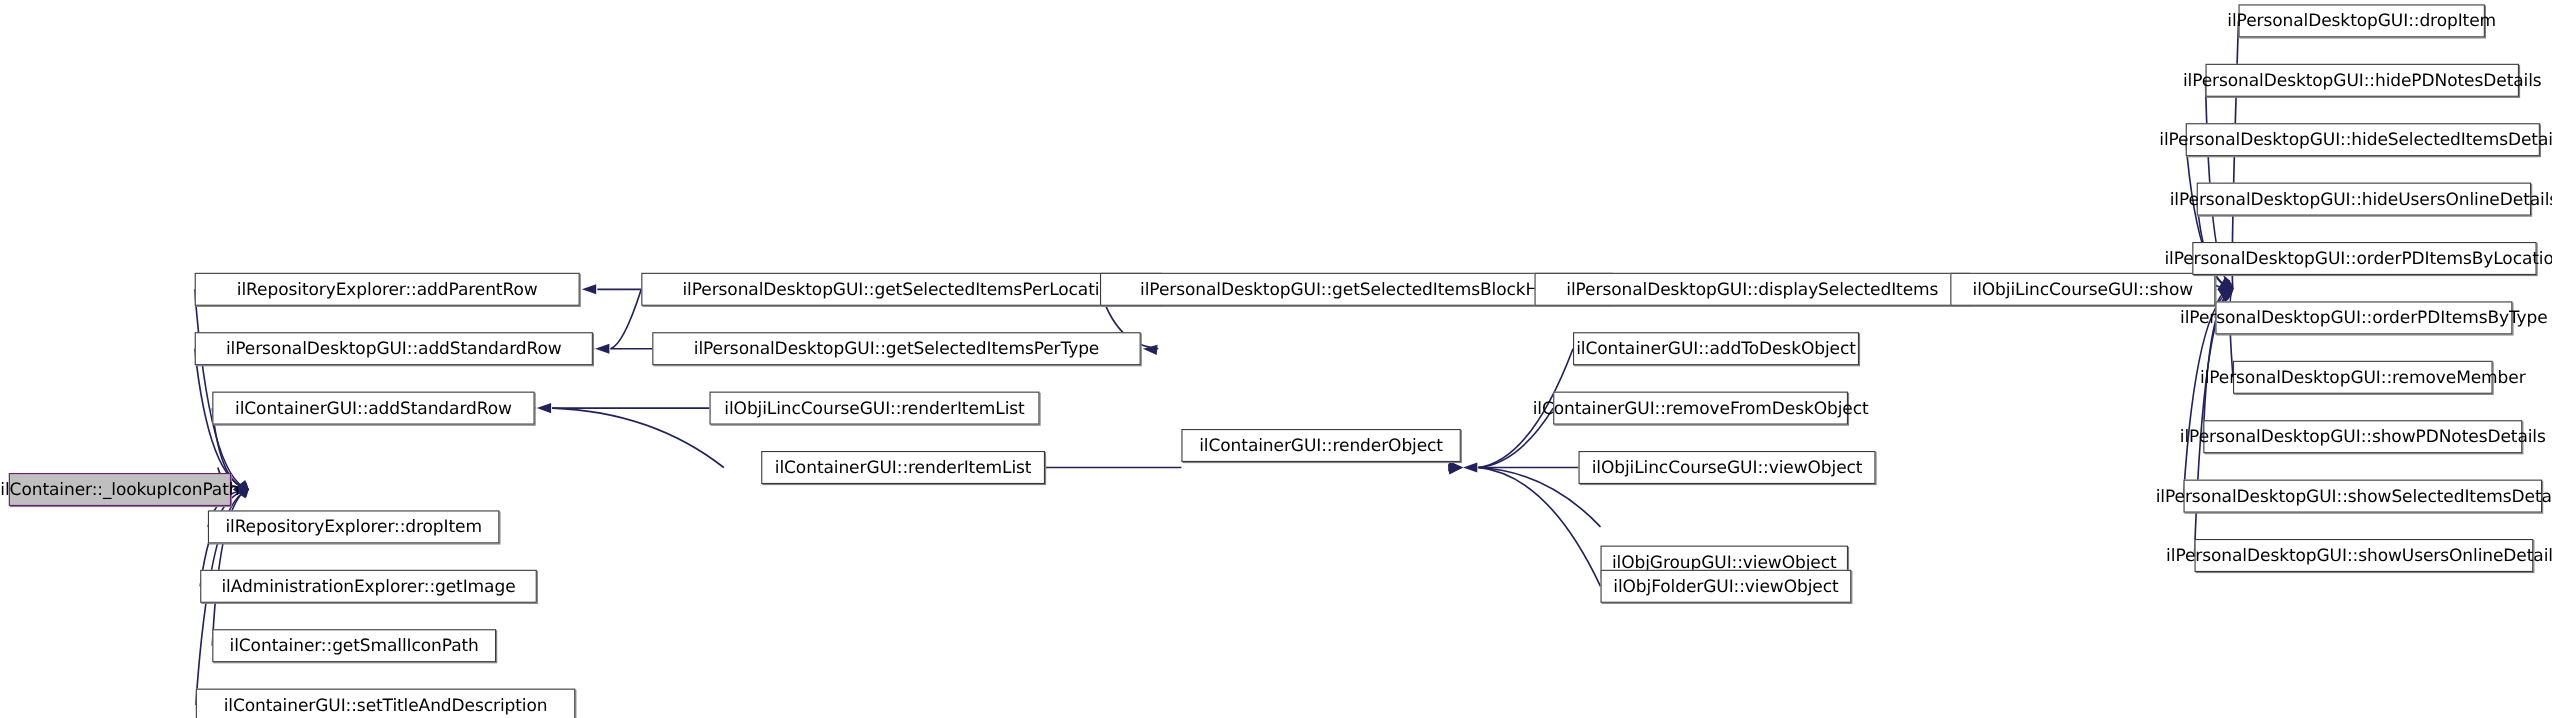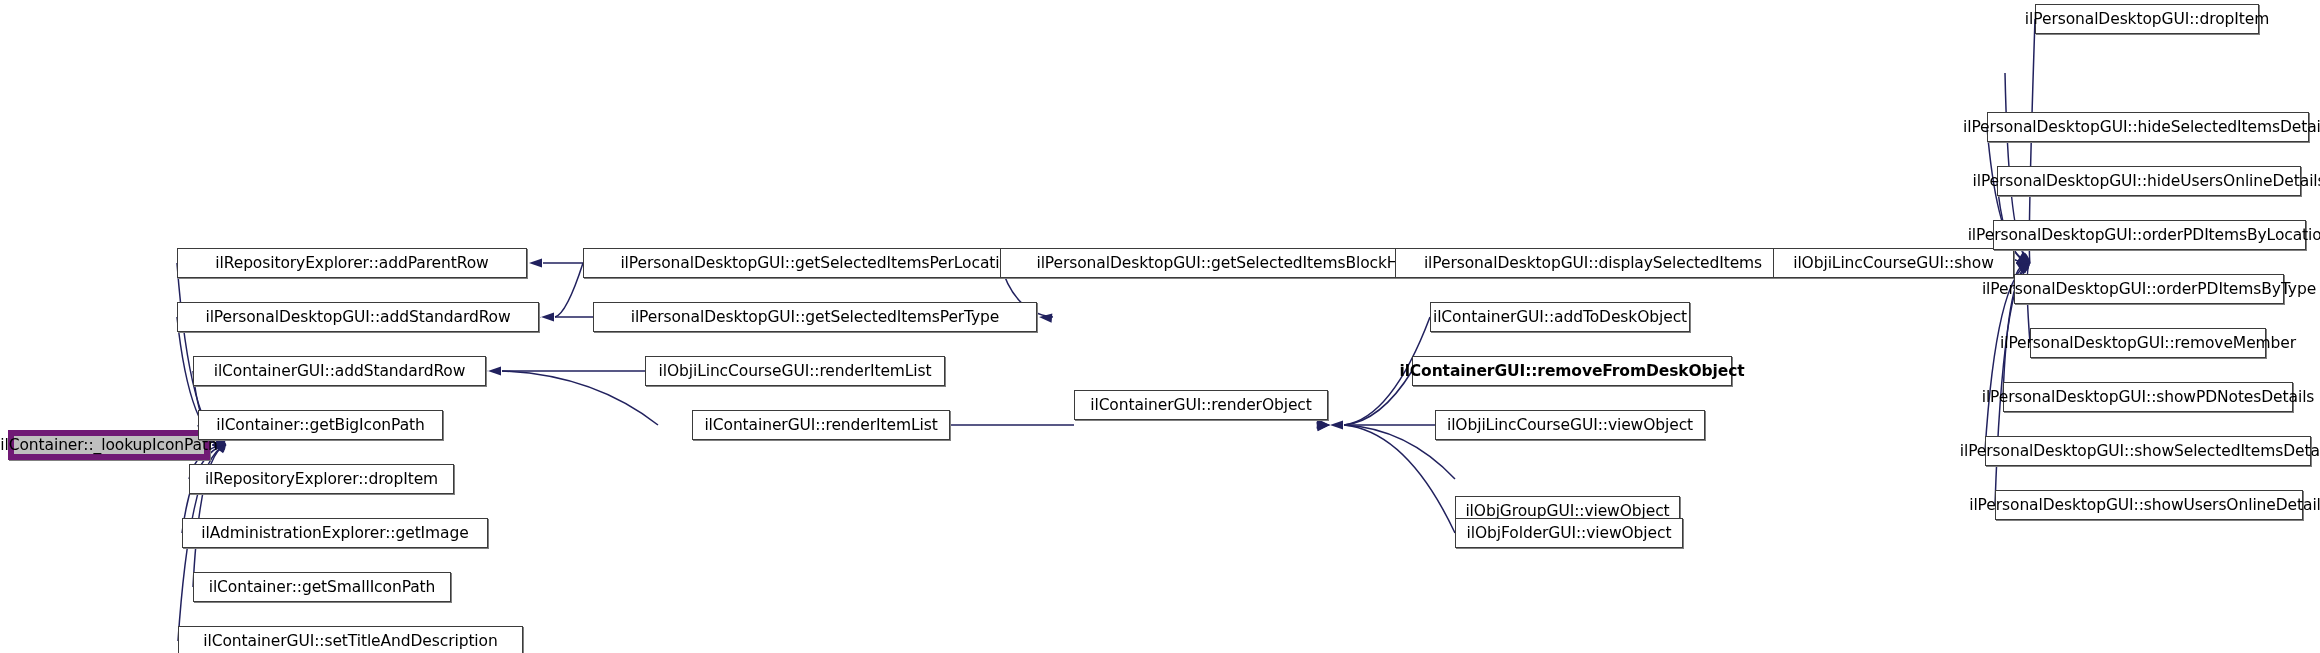--- a/index.html
+++ b/index.html
@@ -36,21 +36,21 @@
     justify-content: center;
     white-space: nowrap;
     font-size: 15.5px;
     color: #000000;
     letter-spacing: -0.1px;
     height: 30px;
     z-index: 2;
   }
   .node.highlight {
     background: #bfbfbf;
-    border: 6px solid #701a75;
+    border: 1px solid #701a75;
   }
   .node .label {
     padding: 0 9px;
     line-height: 28px;
   }
 </style>
 </head>
 <body>
 
 <div id="canvas">
@@ -127,23 +127,20 @@
     </div>
     <div class="node" style="left: 177px; top: 248px; width: 350px;">
       <span class="label">ilRepositoryExplorer::addParentRow</span>
     </div>
     <div class="node" style="left: 177px; top: 302px; width: 362px;">
       <span class="label">ilPersonalDesktopGUI::addStandardRow</span>
     </div>
     <div class="node" style="left: 193px; top: 356px; width: 293px;">
       <span class="label">ilContainerGUI::addStandardRow</span>
     </div>
-    <div class="node" style="left: 198px; top: 410px; width: 245px;">
-      <span class="label">ilContainer::getBigIconPath</span>
-    </div>
     <div class="node" style="left: 189px; top: 464px; width: 265px;">
       <span class="label">ilRepositoryExplorer::dropItem</span>
     </div>
     <div class="node" style="left: 182px; top: 518px; width: 306px;">
       <span class="label">ilAdministrationExplorer::getImage</span>
     </div>
     <div class="node" style="left: 193px; top: 572px; width: 258px;">
       <span class="label">ilContainer::getSmallIconPath</span>
     </div>
     <div class="node" style="left: 178px; top: 626px; width: 345px;">
@@ -166,37 +163,40 @@
     </div>
     <div class="node" style="left: 1074px; top: 390px; width: 254px;">
       <span class="label">ilContainerGUI::renderObject</span>
     </div>
     <div class="node" style="left: 1395px; top: 248px; width: 396px;">
       <span class="label">ilPersonalDesktopGUI::displaySelectedItems</span>
     </div>
     <div class="node" style="left: 1430px; top: 302px; width: 260px;">
       <span class="label">ilContainerGUI::addToDeskObject</span>
     </div>
-    <div class="node" style="left: 1412px; top: 356px; width: 320px; font-weight: bold;">
+    <div class="node" style="left: 1412px; top: 356px; width: 268px;">
       <span class="label">ilContainerGUI::removeFromDeskObject</span>
     </div>
     <div class="node" style="left: 1435px; top: 410px; width: 270px;">
       <span class="label">ilObjiLincCourseGUI::viewObject</span>
     </div>
     <div class="node" style="left: 1455px; top: 464px; width: 225px; margin-top: 32px;">
       <span class="label">ilObjGroupGUI::viewObject</span>
     </div>
     <div class="node" style="left: 1455px; top: 518px; width: 228px;">
       <span class="label">ilObjFolderGUI::viewObject</span>
     </div>
     <div class="node" style="left: 1773px; top: 248px; width: 241px;">
       <span class="label">ilObjiLincCourseGUI::show</span>
     </div>
     <div class="node" style="left: 2035px; top: 4px; width: 224px;">
       <span class="label">ilPersonalDesktopGUI::dropItem</span>
+    </div>
+    <div class="node" style="left: 2005px; top: 58px; width: 285px;">
+      <span class="label">ilPersonalDesktopGUI::hidePDNotesDetails</span>
     </div>
     <div class="node" style="left: 1987px; top: 112px; width: 322px;">
       <span class="label">ilPersonalDesktopGUI::hideSelectedItemsDetails</span>
     </div>
     <div class="node" style="left: 1997px; top: 166px; width: 304px;">
       <span class="label">ilPersonalDesktopGUI::hideUsersOnlineDetails</span>
     </div>
     <div class="node" style="left: 1993px; top: 220px; width: 313px;">
       <span class="label">ilPersonalDesktopGUI::orderPDItemsByLocation</span>
     </div>

